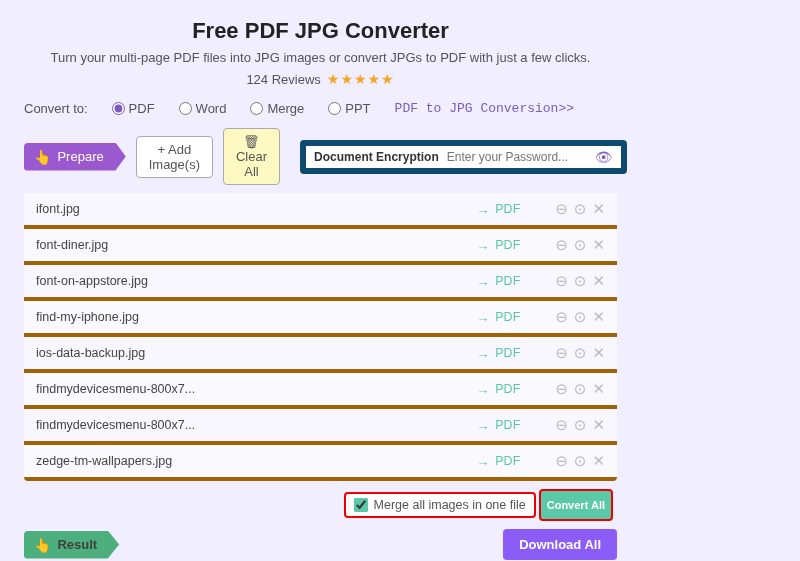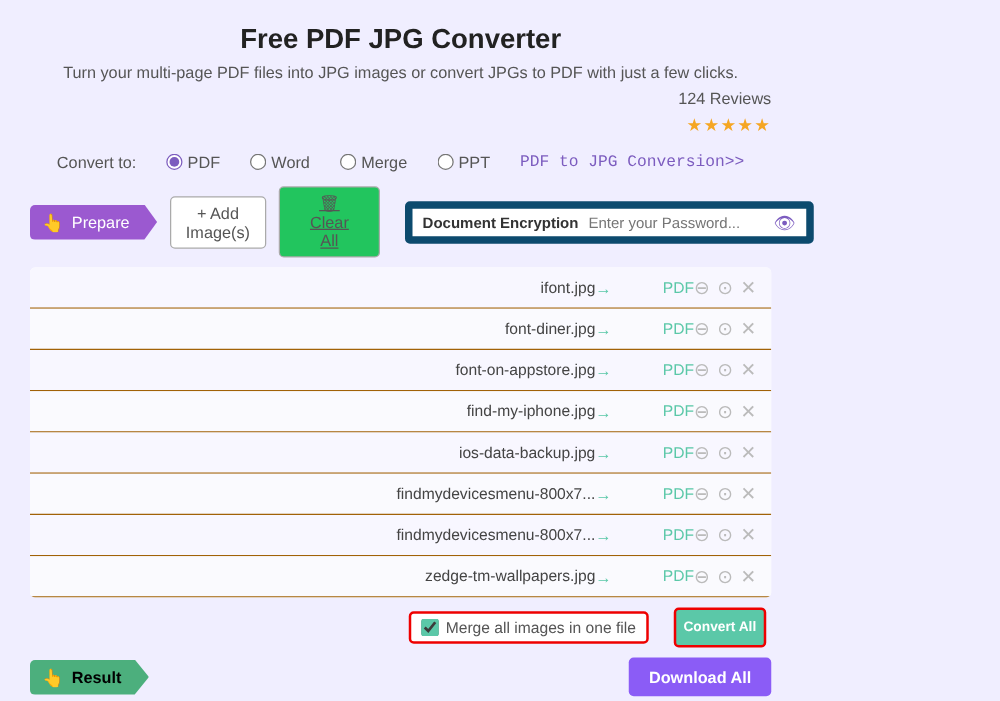--- a/index.html
+++ b/index.html
@@ -31,38 +31,36 @@
     }
 
     .subtitle {
       font-size: 13px;
       color: #555;
       margin-bottom: 6px;
     }
 
     .reviews-row {
       display: flex;
-      align-items: flex-end;
+      align-items: center;
       justify-content: center;
       gap: 6px;
       font-size: 13px;
       color: #555;
-      flex-direction: column;
     }
 
     .stars {
       color: #f5a623;
       font-size: 14px;
       letter-spacing: 1px;
     }
 
     .convert-to-row {
       display: flex;
       align-items: center;
-      justify-content: center;
       gap: 24px;
       margin-bottom: 12px;
       font-size: 13px;
       color: #555;
     }
 
     .convert-to-row label {
       display: flex;
       align-items: center;
       gap: 4px;
@@ -114,31 +112,30 @@
       border-radius: 4px;
       padding: 5px 12px;
       font-size: 13px;
       cursor: pointer;
       display: flex;
       align-items: center;
       gap: 4px;
     }
 
     .btn-clear-all {
-      background: #22c55e;
+      background: #fef9c3;
       color: #555;
       border: 1.5px solid #aaa;
       border-radius: 4px;
-      padding: 5px 24px;
+      padding: 5px 12px;
       font-size: 13px;
       cursor: pointer;
       display: flex;
       align-items: center;
       gap: 4px;
-      text-decoration: underline;
     }
 
     .toolbar-divider {
       width: 1px;
       height: 30px;
       background: #ccc;
     }
 
     .encryption-box {
       display: flex;
@@ -175,24 +172,23 @@
       background: white;
       border-radius: 4px;
       overflow: hidden;
       margin-bottom: 8px;
     }
 
     .file-row {
       display: flex;
       align-items: center;
       padding: 7px 12px;
-      border-bottom: 1px solid #a16207;
+      border-bottom: 4px solid #a16207;
       background: #fafafe;
       font-size: 13px;
-      text-align: right;
     }
 
     .file-row:nth-child(odd) { background: #f8f7ff; }
     .file-row:nth-child(even) { background: #fafafe; }
 
     .file-name {
       flex: 1;
       color: #444;
       font-size: 12.5px;
     }
@@ -218,21 +214,21 @@
     .action-icon {
       color: #bbb;
       font-size: 15px;
       cursor: pointer;
     }
 
     .bottom-row {
       display: flex;
       align-items: center;
       justify-content: flex-end;
-      gap: 20px;
+      gap: 3px;
       margin-bottom: 8px;
       padding-right: 4px;
     }
 
     .merge-checkbox-area {
       display: flex;
       align-items: center;
       gap: 6px;
       border: 2px solid #e00;
       padding: 4px 8px;
@@ -265,21 +261,21 @@
 
     .result-row {
       display: flex;
       align-items: center;
       justify-content: space-between;
       margin-top: 4px;
     }
 
     .result-badge {
       background: #4caf7d;
-      color: #000000;
+      color: #404040;
       padding: 6px 16px 6px 10px;
       border-radius: 4px 0 0 4px;
       font-size: 13px;
       font-weight: bold;
       display: flex;
       align-items: center;
       gap: 6px;
       clip-path: polygon(0 0, 88% 0, 100% 50%, 88% 100%, 0 100%);
       padding-right: 22px;
     }

